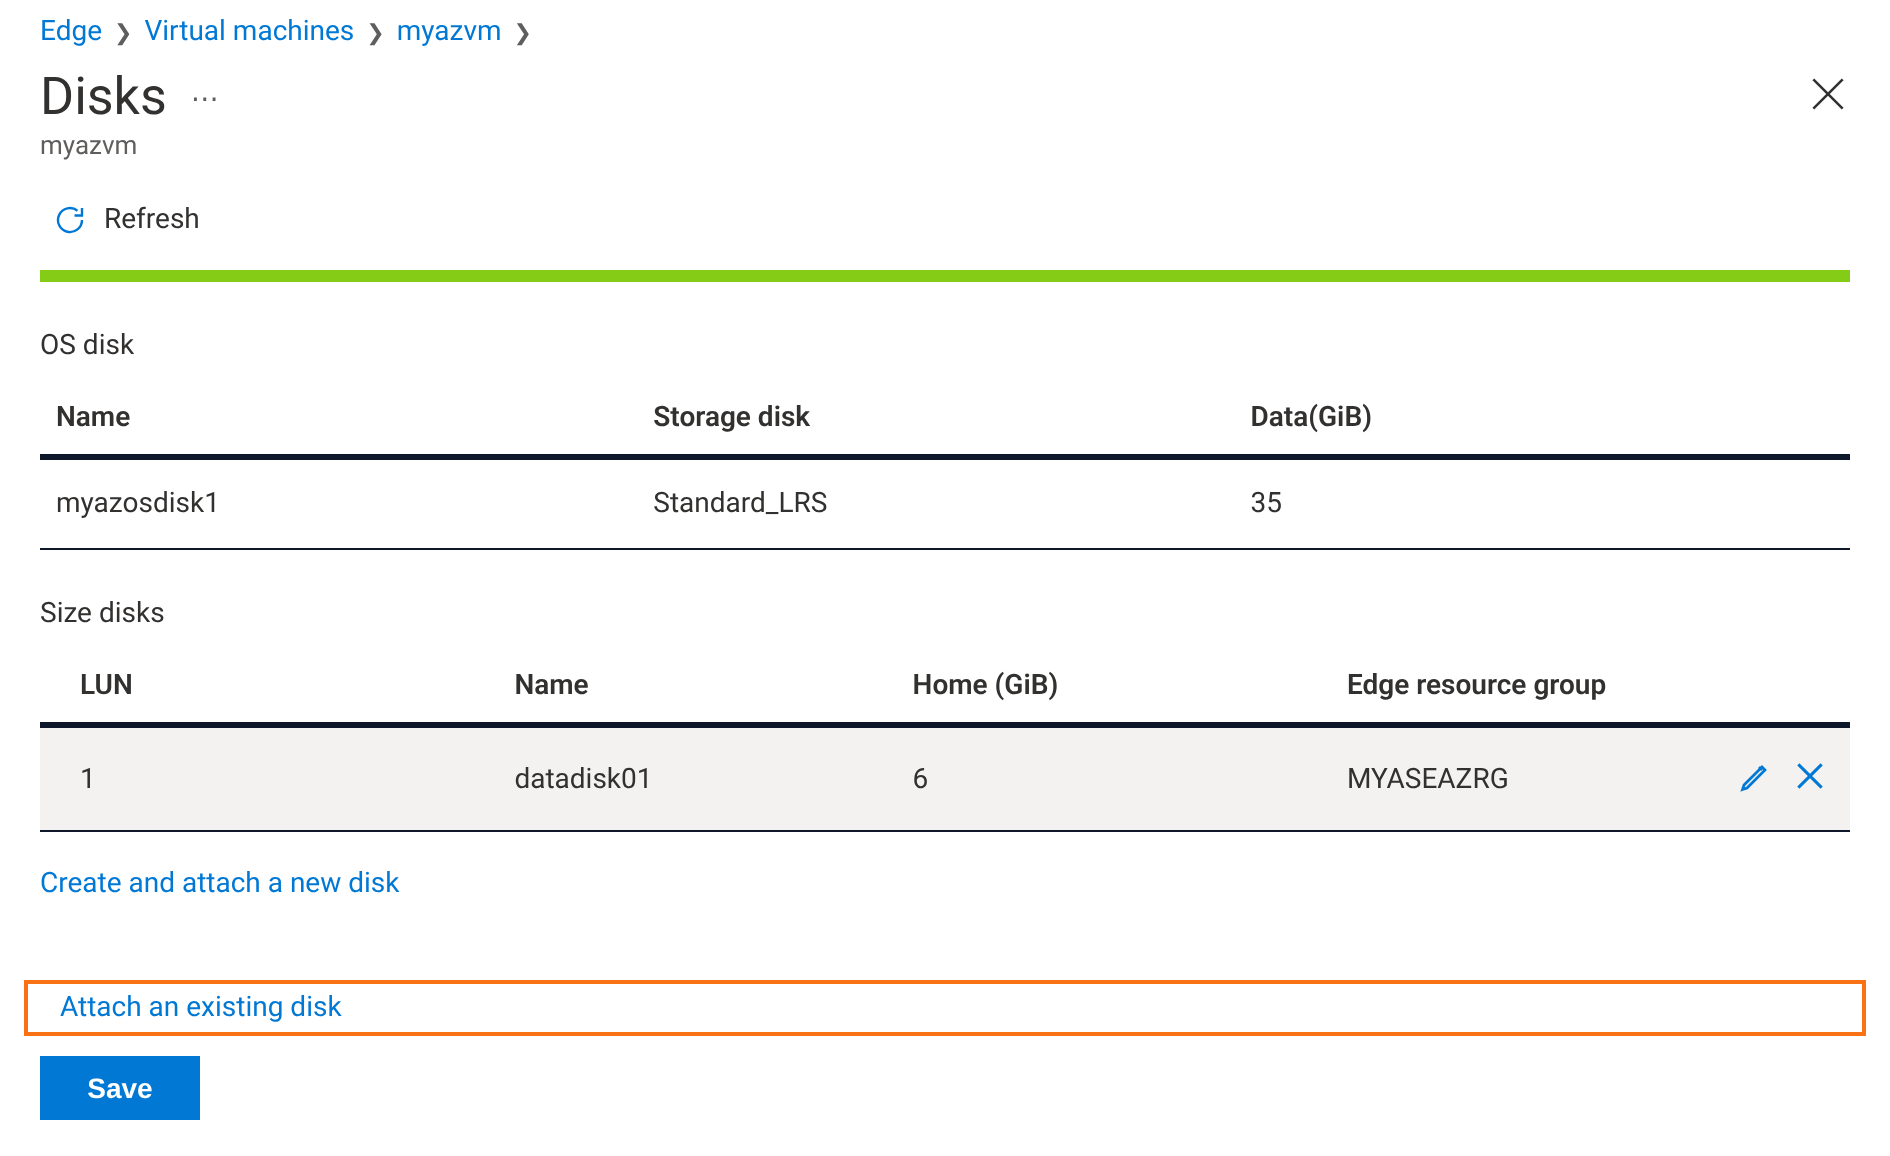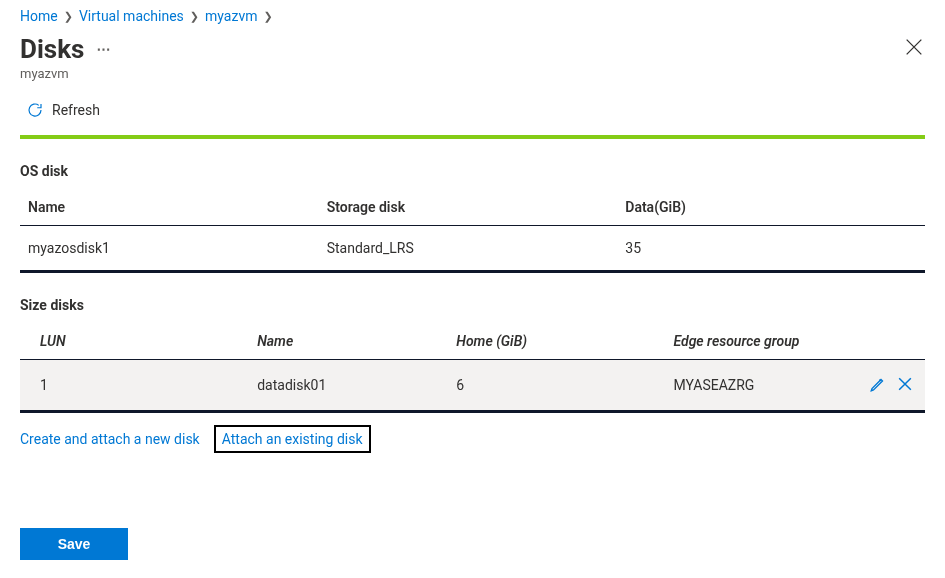--- a/index.html
+++ b/index.html
@@ -33,21 +33,21 @@
     font-size: 11px;
   }
   
   .title-row {
     display: flex;
     align-items: flex-start;
     justify-content: space-between;
   }
   .title-block h1 {
     font-size: 26px;
-    font-weight: 700;
+    font-weight: 400;
     display: inline-flex;
     align-items: center;
     gap: 12px;
   }
   .dots {
     font-size: 14px;
     color: #605e5c;
     letter-spacing: 2px;
     cursor: pointer;
   }
@@ -62,110 +62,111 @@
     cursor: pointer;
     margin-top: 2px;
   }
   .close-x svg { stroke: #323130; stroke-width: 1.4; }
   
   .toolbar {
     display: flex;
     align-items: center;
     margin-top: 16px;
     padding-bottom: 12px;
-    border-bottom: 4px solid #84cc16;
+    border-bottom: 6px solid #84cc16;
   }
   .tool-btn {
     display: inline-flex;
     align-items: center;
     gap: 8px;
     color: #323130;
     cursor: pointer;
     font-size: 14px;
     padding: 4px 6px;
   }
   .tool-btn svg { stroke: #0078d4; fill: none; stroke-width: 1.6; }
   
   .section-h {
     font-size: 14px;
-    font-weight: 700;
+    font-weight: 400;
     margin-top: 24px;
     margin-bottom: 10px;
   }
   table {
     width: 100%;
     border-collapse: collapse;
     font-size: 14px;
   }
   thead th {
     text-align: left;
     font-weight: 600;
     padding: 10px 8px;
-    border-bottom: 1px solid #0f172a;
+    border-bottom: 3px solid #0f172a;
   }
   tbody td {
     padding: 14px 8px;
-    border-bottom: 3px solid #0f172a;
+    border-bottom: 1px solid #0f172a;
   }
   .os-table td { padding-left: 8px; }
-  .data-table thead th { padding-left: 20px; font-style: italic; }
+  .data-table thead th { padding-left: 20px; }
   .data-table tbody td { padding-left: 20px; }
   .data-table tbody tr { background: #f3f2f1; }
   .row-actions {
     display: inline-flex;
     gap: 8px;
     align-items: center;
   }
   .row-actions svg { stroke: #0078d4; fill: none; stroke-width: 1.8; cursor: pointer; }
   
   .link-row {
     display: flex;
-    gap: 22px;
+    gap: 46px;
     margin-top: 18px;
     font-size: 14px;
+    flex-direction: column;
   }
   .link-row a {
     color: #0078d4;
     text-decoration: none;
     cursor: pointer;
   }
   .highlight-box {
-    border: 2px solid #000000;
-    padding: 4px 6px;
+    border: 2px solid #f97316;
+    padding: 4px 16px;
     margin: -6px -8px;
     display: inline-block;
   }
   
   .footer {
     position: absolute;
     left: 20px;
     bottom: 18px;
     display: flex;
     gap: 16px;
   }
   .btn-primary {
     background: #0078d4;
     color: #fff;
     border: none;
     font-size: 14px;
     font-weight: 600;
     padding: 8px 0;
-    width: 108px;
+    width: 80px;
     text-align: center;
     cursor: pointer;
   }
   .col-actions { width: 70px; text-align: right; padding-right: 10px !important; }
 </style>
 </head>
 <body>
 
 <div class="content">
 
   <nav class="breadcrumb">
-    <a>Home</a>
+    <a>Edge</a>
     <span class="sep">❯</span>
     <a>Virtual machines</a>
     <span class="sep">❯</span>
     <a>myazvm</a>
     <span class="sep">❯</span>
   </nav>
 
   <div class="title-row">
     <div class="title-block">
       <h1>

